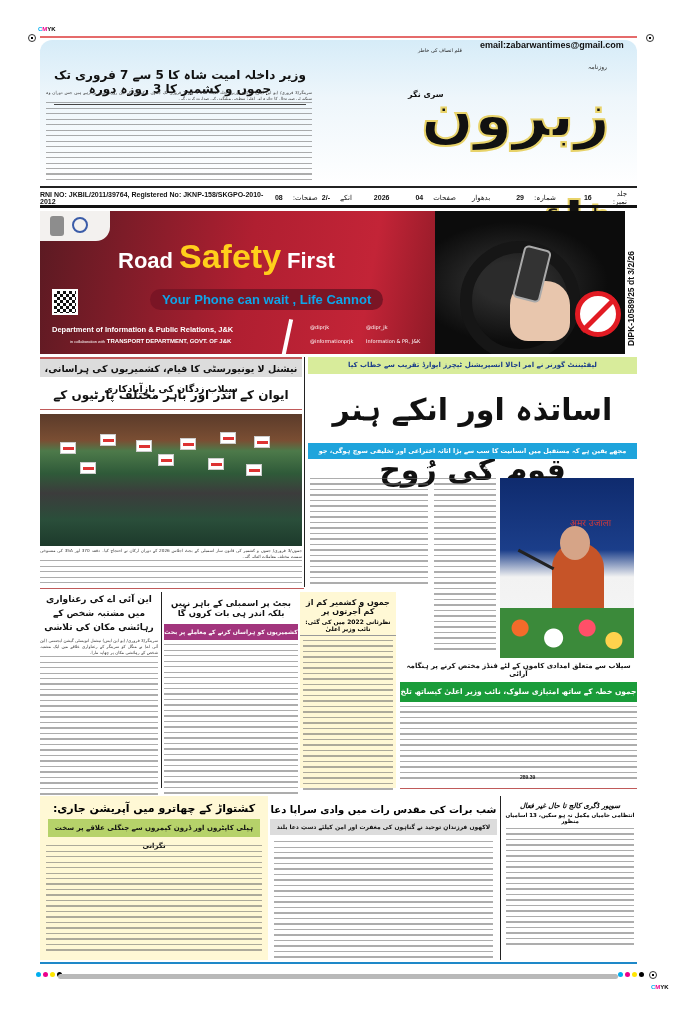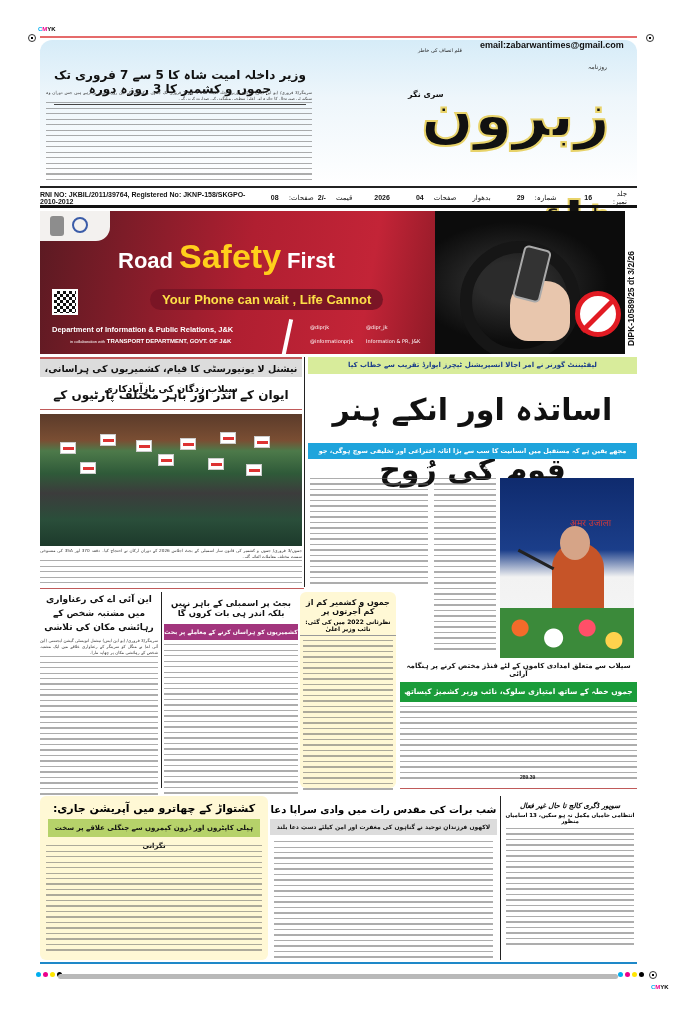--- a/index.html
+++ b/index.html
@@ -17,21 +17,21 @@
   .logo { position:absolute; left:320px; top:60px; width:290px; height:120px; font-size:62px; font-weight:900; color:#111; text-align:right; direction:rtl; line-height:110px; -webkit-text-stroke: 2px #e8d36a; letter-spacing:-2px; }
   .email { position:absolute; left:480px; top:40px; font-family:"Liberation Sans", sans-serif; font-size:9px; font-weight:bold; color:#111; }
   .motto { position:absolute; left:418px; top:47px; font-size:5px; color:#222; }
   .roznama { position:absolute; left:588px; top:63px; font-size:6px; color:#222; }
   .infobar { position:absolute; left:40px; top:190px; width:597px; height:18px; border-bottom:3px solid #111; display:flex; align-items:center; font-family:"Liberation Sans", sans-serif; font-size:7px; font-weight:bold; color:#111; }
   .infobar span { margin-right: 10px; }
   .ad { position:absolute; left:40px; top:211px; width:597px; height:143px; background: linear-gradient(100deg, #5a1a22 0%, #b01f31 35%, #c32437 55%, #6f141d 75%, #1a1a1a 80%); overflow:hidden; }
   .ad-white-corner { position:absolute; left:0; top:0; width:70px; height:30px; background:#f3f1ef; border-radius:0 0 14px 0; }
   .ad-title { position:absolute; left:78px; top:26px; font-family:"Liberation Sans", sans-serif; font-weight:bold; color:#fff; font-size:22px; }
   .ad-title .safety { color:#ffcf1b; font-size:34px; margin: 0 6px; }
-  .ad-sub { position:absolute; left:110px; top:78px; background:#7a1525; border-radius:14px; padding:3px 12px; font-family:"Liberation Sans", sans-serif; font-size:13px; font-weight:bold; color:#fde047; }
+  .ad-sub { position:absolute; left:110px; top:78px; background:#7a1525; border-radius:14px; padding:3px 12px; font-family:"Liberation Sans", sans-serif; font-size:13px; font-weight:bold; color:#0ea5e9; }
   .ad-dept { position:absolute; left:12px; top:114px; font-family:"Liberation Sans", sans-serif; font-size:7.5px; font-weight:bold; color:#fff; }
   .ad-collab { position:absolute; left:30px; top:127px; font-family:"Liberation Sans", sans-serif; font-size:6px; font-weight:bold; color:#fff; }
   .ad-social { position:absolute; left:270px; top:113px; font-size:5px; color:#fff; display:grid; grid-template-columns: 56px 56px; row-gap:8px; }
   .qr { position:absolute; left:12px; top:78px; width:26px; height:26px; background: repeating-conic-gradient(#111 0 25%, #fff 0 50%) 0 0/6px 6px; border:2px solid #fff; }
   .ad-photo { position:absolute; left:395px; top:0; width:190px; height:143px; background: radial-gradient(ellipse at 40% 50%, #2b2b2b 20%, #0c0c0c 60%), #111; }
   .steering { position:absolute; left:420px; top:30px; width:120px; height:120px; border:12px solid #161616; border-radius:50%; }
   .phone { position:absolute; left:478px; top:36px; width:28px; height:54px; background:#333; border:2px solid #aaa; border-radius:5px; transform: rotate(14deg); }
   .hand { position:absolute; left:470px; top:70px; width:60px; height:60px; background:#e8c6ad; border-radius:40% 40% 30% 30%; }
   .noPhone { position:absolute; left:535px; top:80px; width:46px; height:46px; border:5px solid #e21b23; border-radius:50%; background:#fff; }
   .noPhone::after { content:""; position:absolute; left:16px; top:-4px; width:5px; height:46px; background:#e21b23; transform: rotate(45deg); }
@@ -52,21 +52,21 @@
   .head-right { position:absolute; left:308px; top:380px; width:329px; height:60px; font-size:30px; font-weight:900; color:#111; text-align:center; line-height:60px; }
   .quote-bar { position:absolute; left:308px; top:443px; width:329px; height:16px; background:#1ea4dc; font-size:6.5px; color:#fff; text-align:center; line-height:16px; font-weight:bold; }
   .lg-photo { position:absolute; left:500px; top:478px; width:134px; height:180px; background: linear-gradient(180deg, #0f2b6e 0%, #1b3e8a 40%, #f2f2f2 55%, #f7f7f7 100%); overflow:hidden; }
   .lg-photo .person { position:absolute; left:52px; top:64px; width:52px; height:110px; background:#c65428; border-radius:26px 26px 4px 4px; }
   .lg-photo .head { position:absolute; left:60px; top:48px; width:30px; height:34px; background:#d6a487; border-radius:50%; }
   .lg-photo .flowers { position:absolute; left:0; top:130px; width:134px; height:50px; background: radial-gradient(circle at 15% 40%, #f46b2a 8px, transparent 9px), radial-gradient(circle at 40% 60%, #fff 9px, transparent 10px), radial-gradient(circle at 65% 40%, #ff4f68 8px, transparent 9px), radial-gradient(circle at 85% 65%, #ffd24d 8px, transparent 9px), #3b8a3a; }
   .lg-photo .brand { position:absolute; left:70px; top:38px; font-size:9px; color:#d23a3a;text-align:center; }
   .lg-photo .mic { position:absolute; left:16px; top:80px; width:40px; height:3px; background:#222; transform: rotate(28deg); }
 
   .news-col { position:absolute; }
-  .box-yellow { background:#fff8d5;border-radius:6px; }
+  .box-yellow { background:#fff8d5; }
   .head-mid { font-size:10px; font-weight:bold; color:#111; text-align:center; }
   .purple-bar { background:#a2357d; color:#fff; font-size:7px; text-align:center; font-weight:bold; }
   .green-bar { background:#1a9c3a; color:#fff; font-size:9px; text-align:center; font-weight:bold; }
   .lime-bar { background:#b6d26a; color:#111; font-size:10px; text-align:center; font-weight:bold; }
   .grey-bar { background:#dcdcdc; color:#111; font-size:7.5px; text-align:center; font-weight:bold; }
   .red-rule { background:#c05a5a; height:1px; }
   .bottom-rule-blue { position:absolute; left:40px; top:962px; width:597px; height:2px; background:#1e88c8; }
   .grey-strip { position:absolute; left:58px; top:974px; width:560px; height:5px; background:#b9b9b9; border-radius:3px; }
   .dots { position:absolute; top:972px; display:flex; gap:2px; }
   .dots i { width:5px; height:5px; border-radius:50%; display:block; }
@@ -91,21 +91,21 @@
 <div class="abs" style="left:46px;top:90px;width:266px;height:92px;">
   <div class="textblock" style="height:10px;">سرینگر/3 فروری/ (یو این ایس) مرکزی وزیر داخلہ امیت شاہ 5 سے 7 فروری تک جموں و کشمیر کے تین روزہ دورے پر آرہے ہیں جس دوران وہ سیکورٹی صورتحال کا جائزہ اور اعلیٰ سطحی میٹنگوں کی صدارت کریں گے۔</div>
   <div class="textlines" style="height:80px;margin-top:2px;"></div>
 </div>
 
 <div class="infobar">
   <span>RNI NO: JKBIL/2011/39764, Registered No: JKNP-158/SKGPO-2010-2012</span>
   <span>08</span>
   <span class="urdu" style="font-weight:normal;margin-right:4px;">صفحات:</span>
   <span>2/-</span>
-  <span class="urdu" style="font-weight:normal;margin-right:22px;">قیمت</span>
+  <span class="urdu" style="font-weight:normal;margin-right:22px;">انکے</span>
   <span style="margin-right:26px;">2026</span>
   <span>04</span>
   <span class="urdu" style="font-weight:normal;margin-right:16px;">صفحات</span>
   <span class="urdu" style="font-weight:normal;margin-right:26px;">بدھوار</span>
   <span>29</span>
   <span class="urdu" style="font-weight:normal;margin-right:28px;">شمارہ:</span>
   <span>16</span>
   <span class="urdu" style="font-weight:normal;">جلد نمبر:</span>
 </div>
 
@@ -187,21 +187,21 @@
   <div class="textlines" style="height:150px;margin-top:4px;"></div>
 </div>
 <div class="news-col box-yellow" style="left:300px;top:592px;width:96px;height:196px;">
   <div class="head-mid urdu" style="font-size:8px;padding:6px 2px 2px;">جموں و کشمیر کم از کم اُجرتوں پر</div>
   <div class="urdu" style="font-size:6px;font-weight:bold;text-align:center;border-bottom:1px solid #999;padding-bottom:3px;">نظرثانی 2022 میں کی گئی: نائب وزیر اعلیٰ</div>
   <div class="textlines" style="height:150px;margin:4px 3px 0;"></div>
 </div>
 
 <div class="news-col" style="left:400px;top:660px;width:237px;height:128px;">
   <div class="urdu" style="font-size:7px;font-weight:bold;text-align:center;color:#111;padding:2px 0 4px;">سیلاب سے متعلق امدادی کاموں کے لئے فنڈز مختص کرنے پر ہنگامہ آرائی</div>
-  <div class="green-bar urdu" style="height:20px;line-height:20px;font-size:7.5px;">جموں خطہ کے ساتھ امتیازی سلوک، نائب وزیر کشمیرٰ کیساتھ تلخ کلامی</div>
+  <div class="green-bar urdu" style="height:20px;line-height:20px;font-size:7.5px;">جموں خطہ کے ساتھ امتیازی سلوک، نائب وزیر اعلیٰ کیساتھ تلخ کلامی</div>
   <div class="textlines" style="height:76px;margin-top:4px;"></div>
   <div class="abs" style="left:120px;top:114px;font-size:5px;font-family:'Liberation Sans',sans-serif;font-weight:bold;color:#222;">289.39</div>
 </div>
 <div class="abs red-rule" style="left:400px;top:788px;width:237px;"></div>
 
 <div class="news-col box-yellow" style="left:40px;top:796px;width:228px;height:164px;">
   <div class="urdu" style="font-size:11px;font-weight:bold;text-align:center;padding:6px 0 4px;">کشتواڑ کے چھاترو میں آپریشن جاری:</div>
   <div class="lime-bar urdu" style="height:18px;line-height:18px;font-size:7px;margin:0 8px;">ہیلی کاپٹروں اور ڈرون کیمروں سے جنگلی علاقے پر سخت نگرانی</div>
   <div class="textlines" style="height:108px;margin:8px 6px 0;"></div>
 </div>

